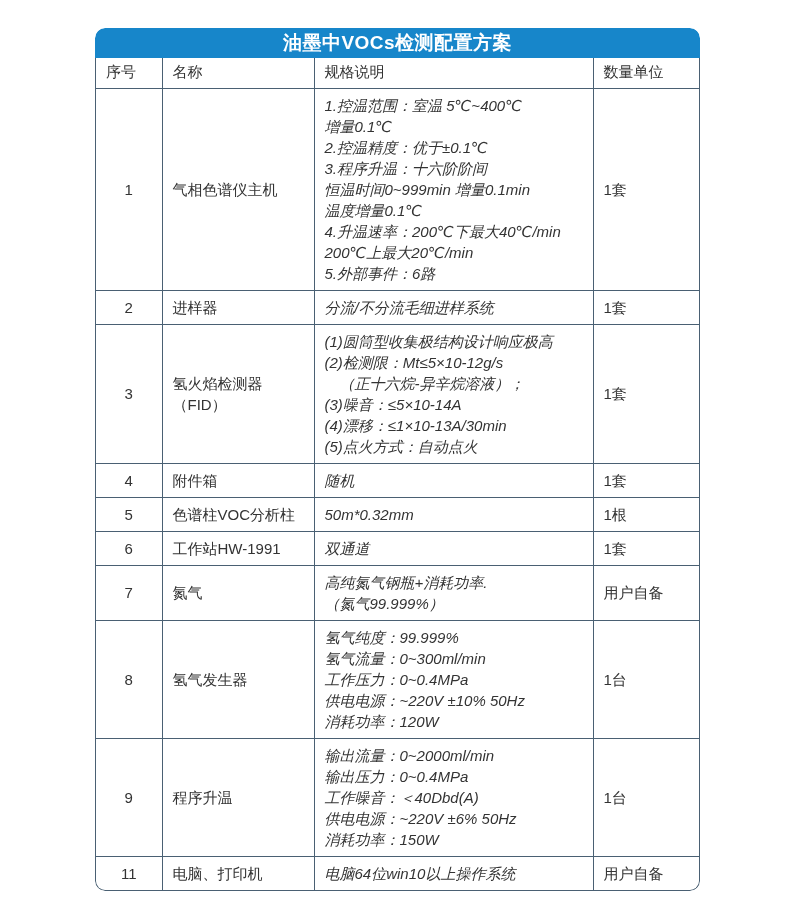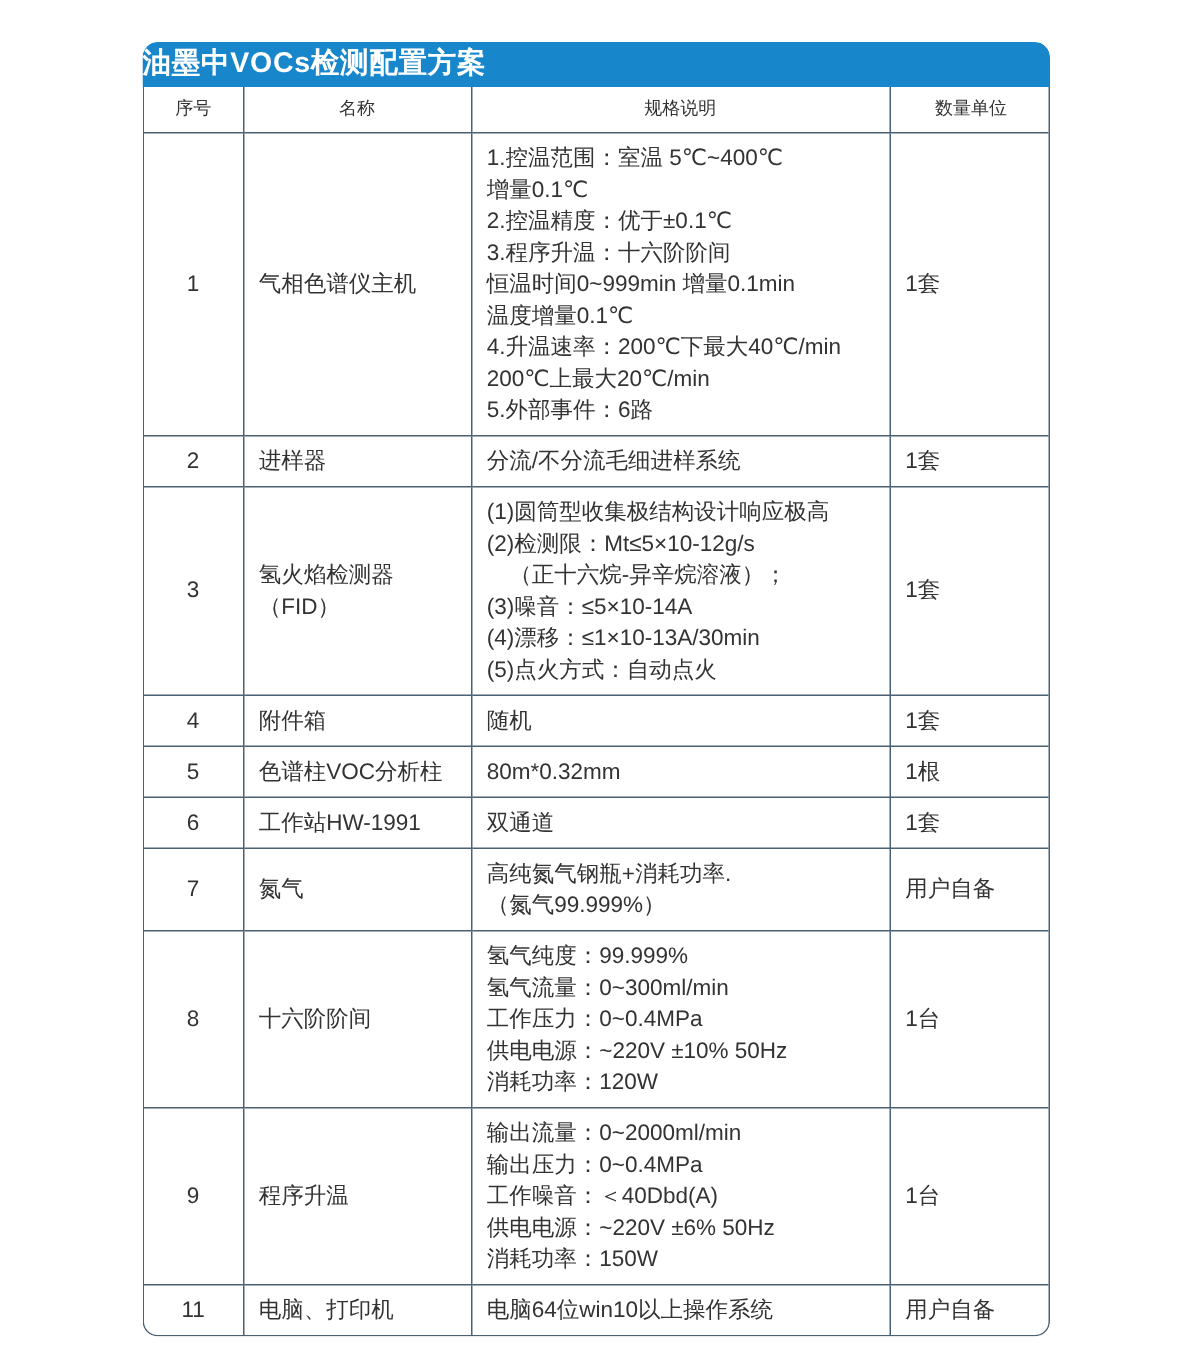--- a/index.html
+++ b/index.html
@@ -20,20 +20,21 @@
     left:95px;
     top:28px;
     width:605px;
     border-radius:10px;
     overflow:hidden;
   }
   .title-bar{
     background:var(--accent);
     height:30px;
     line-height:30px;
+    text-align:center;
     color:#ffffff;
     font-size:19px;
     font-weight:bold;
     letter-spacing:0.5px;
     border-radius:10px 10px 0 0;
   }
   .table-wrap{
     border:1.5px solid var(--line);
     border-top:none;
     border-radius:0 0 10px 10px;
@@ -50,35 +51,36 @@
   col.c-spec{width:279px;}
   col.c-qty{width:108px;}
   th,td{
     border:1px solid var(--line);
     font-size:15px;
     font-weight:normal;
     vertical-align:middle;
     color:var(--text);
   }
   th{
-    text-align:center;
+    text-align:left;
     padding:5px 10px;
     height:30px;
-    font-size:12px;
+    font-size:15px;
   }
   td{
     padding:6px 10px;
     line-height:1.4;
   }
   td.cell-no{
     text-align:center;
     padding:6px 4px;
   }
   td.cell-spec{
     white-space:pre-line;
+    font-style:italic;
   }
   
   tr > *:first-child{border-left:none;}
   tr > *:last-child{border-right:none;}
   thead tr > *{border-top:none;}
   tbody tr:last-child > *{border-bottom:none;}
 </style>
 </head>
 <body>
 
@@ -134,39 +136,39 @@
           </tr>
           <tr>
             <td class="cell-no">4</td>
             <td class="cell-name">附件箱</td>
             <td class="cell-spec">随机</td>
             <td class="cell-qty">1套</td>
           </tr>
           <tr>
             <td class="cell-no">5</td>
             <td class="cell-name">色谱柱VOC分析柱</td>
-            <td class="cell-spec">80m*0.32mm</td>
+            <td class="cell-spec">50m*0.32mm</td>
             <td class="cell-qty">1根</td>
           </tr>
           <tr>
             <td class="cell-no">6</td>
             <td class="cell-name">工作站HW-1991</td>
             <td class="cell-spec">双通道</td>
             <td class="cell-qty">1套</td>
           </tr>
           <tr>
             <td class="cell-no">7</td>
             <td class="cell-name">氮气</td>
             <td class="cell-spec">高纯氮气钢瓶+消耗功率.
 （氮气99.999%）</td>
             <td class="cell-qty">用户自备</td>
           </tr>
           <tr>
             <td class="cell-no">8</td>
-            <td class="cell-name">十六阶阶间</td>
+            <td class="cell-name">氢气发生器</td>
             <td class="cell-spec">氢气纯度：99.999%
 氢气流量：0~300ml/min
 工作压力：0~0.4MPa
 供电电源：~220V ±10% 50Hz
 消耗功率：120W</td>
             <td class="cell-qty">1台</td>
           </tr>
           <tr>
             <td class="cell-no">9</td>
             <td class="cell-name">程序升温</td>

